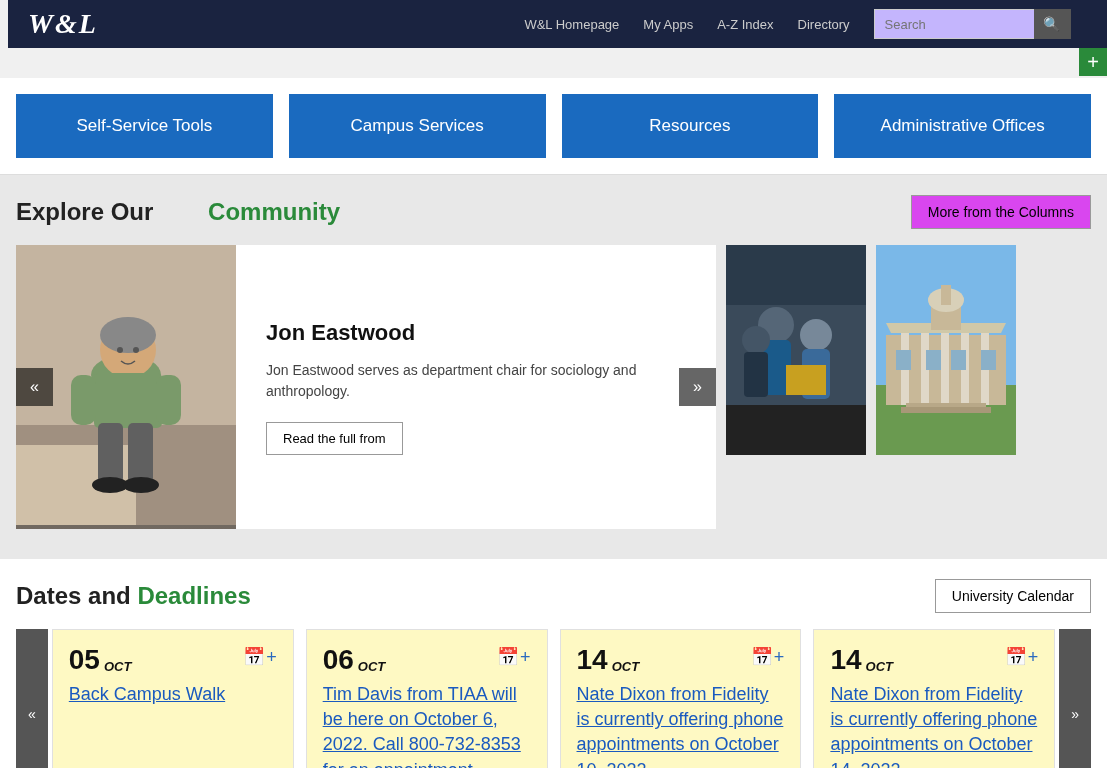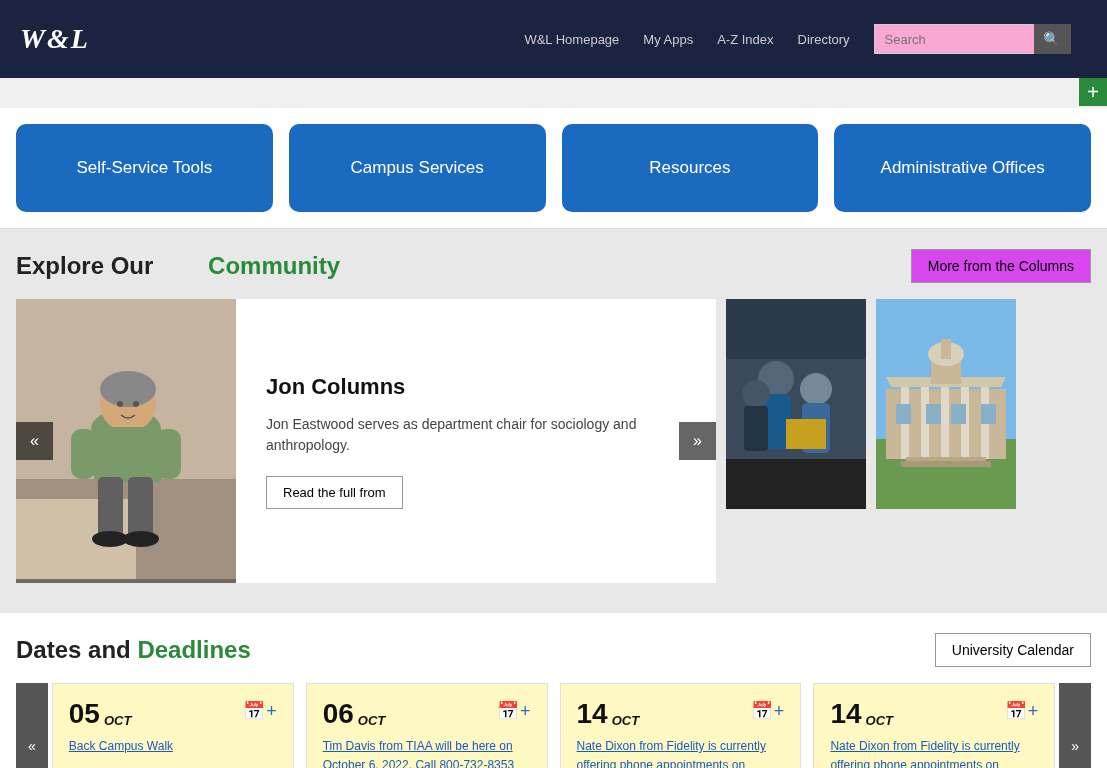--- a/index.html
+++ b/index.html
@@ -4,22 +4,23 @@
   <style>
     * { box-sizing: border-box; margin: 0; padding: 0; }
     body { font-family: Arial, sans-serif; background: #f0f0f0; width: 1107px; }
 
     
     .header {
       background: #1a2340;
       display: flex;
       align-items: center;
       padding: 0 20px;
-      height: 78px;
+      height: 48px;
       justify-content: space-between;
+      margin-left: 8px;
     }
     .header-logo {
       color: white;
       font-size: 28px;
       font-family: Georgia, serif;
       font-style: italic;
       font-weight: bold;
       letter-spacing: 2px;
     }
     .header-nav {
@@ -40,21 +41,21 @@
       align-items: center;
     }
     .search-input {
       padding: 5px 10px;
       border: 1px solid #ccc;
       border-right: none;
       font-size: 13px;
       width: 160px;
       outline: none;
       height: 30px;
-      background: #f9a8d4;
+      background: #c4b5fd;
     }
     .search-btn {
       background: #555;
       border: none;
       padding: 0 10px;
       height: 30px;
       cursor: pointer;
       color: white;
       font-size: 14px;
     }
@@ -80,25 +81,25 @@
       background: white;
       padding: 16px 0;
       border-bottom: 1px solid #ddd;
       gap: 0;
     }
     .top-btn {
       flex: 1;
       background: #1a6abf;
       color: white;
       border: none;
-      padding: 34px 10px;
+      padding: 22px 10px;
       font-size: 17px;
       cursor: pointer;
       margin: 0 8px;
-      border-radius: 10px;
+      border-radius: 0;
     }
     .top-btn:first-child { margin-left: 16px; }
     .top-btn:last-child { margin-right: 16px; }
 
     
     .explore-section {
       background: #e8e8e8;
       padding: 20px 16px 30px 16px;
       position: relative;
     }
@@ -272,21 +273,21 @@
       align-self: flex-end;
       font-style: italic;
     }
     .date-cal-icon {
       color: #2a6abf;
       font-size: 18px;
       cursor: pointer;
     }
     .date-link {
       color: #1a5abf;
-      font-size: 12px;
+      font-size: 18px;
       text-decoration: underline;
       cursor: pointer;
       line-height: 1.4;
     }
 
     
     .person-image-bg {
       width: 220px;
       height: 100%;
       position: relative;
@@ -359,21 +360,21 @@
 
             <ellipse cx="94" cy="240" rx="18" ry="8" fill="#222"></ellipse>
             <ellipse cx="125" cy="240" rx="18" ry="8" fill="#222"></ellipse>
 
             <circle cx="104" cy="105" r="3" fill="#555"></circle>
             <circle cx="120" cy="105" r="3" fill="#555"></circle>
             <path d="M105 116 Q112 122 119 116" stroke="#555" stroke-width="1.5" fill="none"></path>
           </svg>
         </div>
         <div class="carousel-content">
-          <h2>Jon Columns</h2>
+          <h2>Jon Eastwood</h2>
           <p>Jon Eastwood serves as department chair for sociology and anthropology.</p>
           <button class="read-full-story-btn">Read the full from</button>
         </div>
       </div>
       <button class="carousel-nav-right">»</button>
     </div>
 
     <div class="carousel-side-images">
       <div class="side-img">
         <svg width="140" height="210" xmlns="http://www.w3.org/2000/svg">

